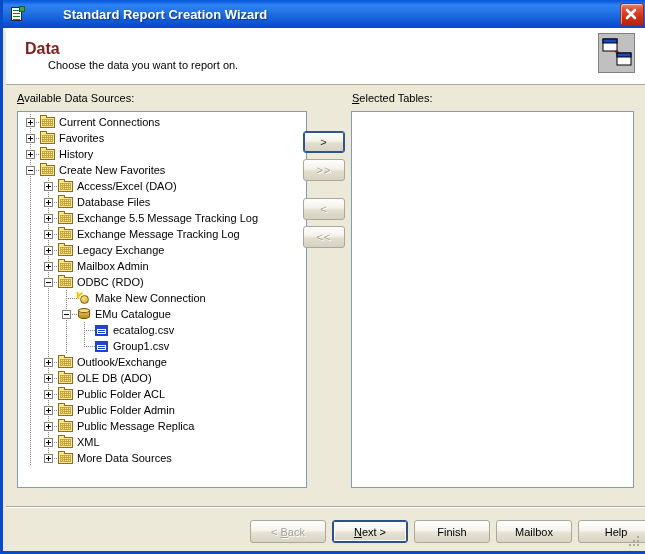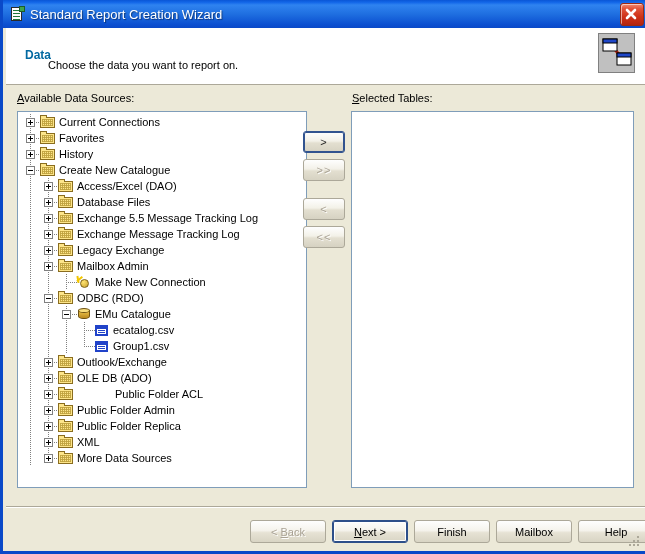--- a/index.html
+++ b/index.html
@@ -35,43 +35,43 @@
   .title-icon .page::before{
     content:"";position:absolute;left:1px;top:2px;width:7px;height:1px;
     box-shadow:0 0 0 0 #1f7a3c,0 3px 0 0 #1f7a3c,0 6px 0 0 #1f7a3c,0 9px 0 0 #1f7a3c;
     background:#1f7a3c;
   }
   .title-icon .tab{
     position:absolute;right:0px;top:0px;width:6px;height:6px;
     background:#3fa34d;border:1px solid #1c5c2a;box-sizing:border-box;
   }
   .title-text{
-    color:#ffffff;font-weight:normal;font-size:13px;
+    color:#ffffff;font-weight:bold;font-size:13px;
     text-shadow:1px 1px 1px rgba(0,0,0,.45);
-    letter-spacing:0px;white-space:nowrap;
+    letter-spacing:0px;white-space:nowrap;margin-left:33px;
   }
   .title-spacer{flex:1;}
   .close-btn{
     width:22px;height:21px;margin-right:4px;flex:none;
     background:linear-gradient(to bottom,#f08b72 0%,#e0543a 22%,#cf3218 60%,#b32410 100%);
     border:1px solid #9d2a12;
     border-radius:3px;
     box-shadow:inset 1px 1px 0 rgba(255,255,255,.55);
     position:relative;cursor:pointer;
   }
   .close-btn svg{position:absolute;left:3px;top:3px;}
   
   .banner{
     position:absolute;left:3px;top:28px;width:639px;height:57px;
     background:#ffffff;box-sizing:border-box;
     border-bottom:1px solid #aca899;
   }
   .banner-title{
-    position:absolute;left:19px;top:20px;
-    font-weight:bold;font-size:12px;color:#0369a1;
+    position:absolute;left:19px;top:12px;
+    font-weight:bold;font-size:16px;color:#7f1d1d;
   }
   .banner-sub{
     position:absolute;left:42px;top:31px;
     font-size:11px;color:#000;
   }
   .banner-icon{
     position:absolute;left:592px;top:5px;width:37px;height:40px;
     background:#c0c0c0;border:1px solid #808080;box-sizing:border-box;
   }
   
@@ -305,21 +305,21 @@
             </div>
             <div class="tlabel" style="left: 39px;">History</div>
           </div>
           <div class="trow">
             <div class="vline" style="left: 12px; top: 0px; height: 16px;"></div>
             <div class="dline" style="left: 12px; width: 13px;"></div>
             <div class="expander" style="left: 8px;"></div>
             <div class="ic" style="left: 22px;">
               <span class="folder"></span>
             </div>
-            <div class="tlabel" style="left: 39px;">Create New Catalogue</div>
+            <div class="tlabel" style="left: 39px;">Create New Favorites</div>
           </div>
           <div class="trow">
             <div class="vline" style="left: 12px; top: 0px; height: 16px;"></div>
             <div class="vline" style="left: 30px; top: 0px; height: 16px;"></div>
             <div class="dline" style="left: 30px; width: 13px;"></div>
             <div class="expander plus" style="left: 26px;"></div>
             <div class="ic" style="left: 40px;">
               <span class="folder"></span>
             </div>
             <div class="tlabel" style="left: 57px;">Access/Excel (DAO)</div>
@@ -366,43 +366,43 @@
           </div>
           <div class="trow">
             <div class="vline" style="left: 12px; top: 0px; height: 16px;"></div>
             <div class="vline" style="left: 30px; top: 0px; height: 16px;"></div>
             <div class="dline" style="left: 30px; width: 13px;"></div>
             <div class="expander plus" style="left: 26px;"></div>
             <div class="ic" style="left: 40px;">
               <span class="folder"></span>
             </div>
             <div class="tlabel" style="left: 57px;">Mailbox Admin</div>
+          </div>
+          <div class="trow">
+            <div class="vline" style="left: 12px; top: 0px; height: 16px;"></div>
+            <div class="vline" style="left: 30px; top: 0px; height: 16px;"></div>
+            <div class="dline" style="left: 30px; width: 13px;"></div>
+            <div class="expander" style="left: 26px;"></div>
+            <div class="ic" style="left: 40px;">
+              <span class="folder"></span>
+            </div>
+            <div class="tlabel" style="left: 57px;">ODBC (RDO)</div>
           </div>
           <div class="trow">
             <div class="vline" style="left: 12px; top: 0px; height: 16px;"></div>
             <div class="vline" style="left: 30px; top: 0px; height: 16px;"></div>
             <div class="vline" style="left: 48px; top: 0px; height: 16px;"></div>
             <div class="dline" style="left: 48px; width: 13px;"></div>
             <div class="ic" style="left: 58px;">
               <span class="plug">
                 <span class="ball"></span>
                 <span class="spark"></span>
               </span>
             </div>
             <div class="tlabel" style="left: 75px;">Make New Connection</div>
-          </div>
-          <div class="trow">
-            <div class="vline" style="left: 12px; top: 0px; height: 16px;"></div>
-            <div class="vline" style="left: 30px; top: 0px; height: 16px;"></div>
-            <div class="dline" style="left: 30px; width: 13px;"></div>
-            <div class="expander" style="left: 26px;"></div>
-            <div class="ic" style="left: 40px;">
-              <span class="folder"></span>
-            </div>
-            <div class="tlabel" style="left: 57px;">ODBC (RDO)</div>
           </div>
           <div class="trow">
             <div class="vline" style="left: 12px; top: 0px; height: 16px;"></div>
             <div class="vline" style="left: 30px; top: 0px; height: 16px;"></div>
             <div class="vline" style="left: 48px; top: 0px; height: 16px;"></div>
             <div class="dline" style="left: 48px; width: 13px;"></div>
             <div class="expander" style="left: 44px;"></div>
             <div class="ic" style="left: 58px;">
               <span class="barrel">
                 <span class="body"></span>
@@ -454,41 +454,41 @@
             <div class="tlabel" style="left: 57px;">OLE DB (ADO)</div>
           </div>
           <div class="trow">
             <div class="vline" style="left: 12px; top: 0px; height: 16px;"></div>
             <div class="vline" style="left: 30px; top: 0px; height: 16px;"></div>
             <div class="dline" style="left: 30px; width: 13px;"></div>
             <div class="expander plus" style="left: 26px;"></div>
             <div class="ic" style="left: 40px;">
               <span class="folder"></span>
             </div>
-            <div class="tlabel" style="left: 57px; margin-left: 38px;">Public Folder ACL</div>
+            <div class="tlabel" style="left: 57px;">Public Folder ACL</div>
           </div>
           <div class="trow">
             <div class="vline" style="left: 12px; top: 0px; height: 16px;"></div>
             <div class="vline" style="left: 30px; top: 0px; height: 16px;"></div>
             <div class="dline" style="left: 30px; width: 13px;"></div>
             <div class="expander plus" style="left: 26px;"></div>
             <div class="ic" style="left: 40px;">
               <span class="folder"></span>
             </div>
             <div class="tlabel" style="left: 57px;">Public Folder Admin</div>
           </div>
           <div class="trow">
             <div class="vline" style="left: 12px; top: 0px; height: 16px;"></div>
             <div class="vline" style="left: 30px; top: 0px; height: 16px;"></div>
             <div class="dline" style="left: 30px; width: 13px;"></div>
             <div class="expander plus" style="left: 26px;"></div>
             <div class="ic" style="left: 40px;">
               <span class="folder"></span>
             </div>
-            <div class="tlabel" style="left: 57px;">Public Folder Replica</div>
+            <div class="tlabel" style="left: 57px;">Public Message Replica</div>
           </div>
           <div class="trow">
             <div class="vline" style="left: 12px; top: 0px; height: 16px;"></div>
             <div class="vline" style="left: 30px; top: 0px; height: 16px;"></div>
             <div class="dline" style="left: 30px; width: 13px;"></div>
             <div class="expander plus" style="left: 26px;"></div>
             <div class="ic" style="left: 40px;">
               <span class="folder"></span>
             </div>
             <div class="tlabel" style="left: 57px;">XML</div>

